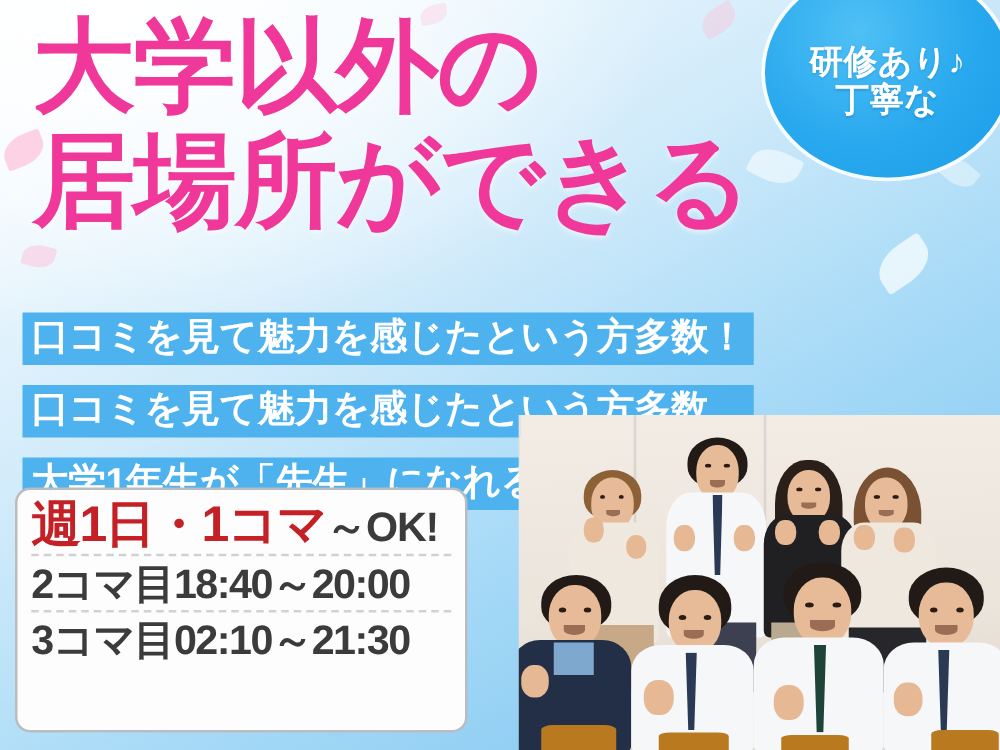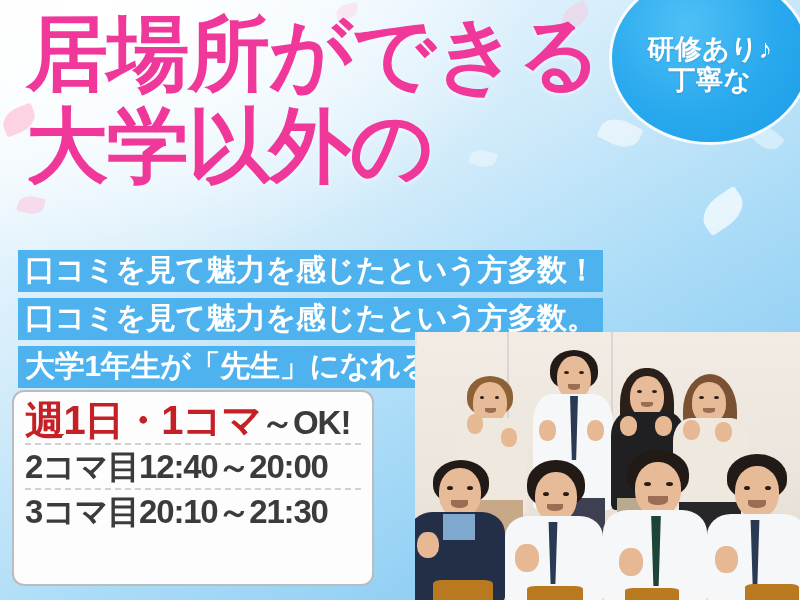--- a/index.html
+++ b/index.html
@@ -71,21 +71,21 @@
     left:18px; top:250px;
   }
   .bar {
     display:table;
     background:#4db2ee;
     color:#ffffff;
     font-weight:bold;
     font-size:30px;
     line-height:1.0;
     padding:5px 7px 7px 7px;
-    margin-bottom:6px;
+    margin-bottom:16px;
     white-space:nowrap;
     letter-spacing:-0.3px;
   }
 
   
   .schedule {
     position:absolute;
     left:12px; top:390px;
     width:362px; height:196px;
     background:#fdfdfd;
@@ -204,44 +204,44 @@
       <div class="petal" style="left: 18px; top: 196px; width: 26px; height: 18px; background: rgba(255, 185, 212, 0.45); transform: rotate(14deg);"></div>
       <div class="petal" style="left: 560px; top: 6px; width: 30px; height: 20px; background: rgba(255, 190, 215, 0.4); transform: rotate(-30deg);"></div>
       <div class="petal" style="left: 600px; top: 120px; width: 40px; height: 26px; background: rgba(255, 255, 255, 0.55); transform: rotate(26deg);"></div>
       <div class="petal" style="left: 700px; top: 196px; width: 46px; height: 30px; background: rgba(255, 255, 255, 0.7); transform: rotate(-34deg);"></div>
       <div class="petal" style="left: 752px; top: 128px; width: 30px; height: 20px; background: rgba(255, 255, 255, 0.42); transform: rotate(40deg);"></div>
       <div class="petal" style="left: 336px; top: 4px; width: 22px; height: 15px; background: rgba(255, 195, 220, 0.35); transform: rotate(-12deg);"></div>
       <div class="petal" style="left: 470px; top: 150px; width: 26px; height: 17px; background: rgba(255, 255, 255, 0.38); transform: rotate(18deg);"></div>
     </div>
 
   <div class="headline">
+    <div class="headline-line">大学以外の</div>
     <div class="headline-line">居場所ができる</div>
-    <div class="headline-line">大学以外の</div>
   </div>
 
   <div class="badge">
     <div class="badge-line">研修あり♪</div>
     <div class="badge-line">丁寧な</div>
   </div>
 
   <div class="bars">
     <div class="bar">口コミを見て魅力を感じたという方多数！</div>
     <div class="bar">口コミを見て魅力を感じたという方多数。</div>
     <div class="bar">大学1年生が「先生」になれる場所</div>
   </div>
 
   <div class="schedule">
     <div class="sched-head">
       <span class="hl">週1日・1コマ</span><span class="ok">～OK!</span>
     </div>
     <div class="sched-row">
-      <span>2コマ目</span><span>12:40～20:00</span>
+      <span>2コマ目</span><span>18:40～20:00</span>
     </div>
     <div class="sched-row">
-      <span>3コマ目</span><span>20:10～21:30</span>
+      <span>3コマ目</span><span>02:10～21:30</span>
     </div>
   </div>
 
   <div class="photo">
     <div class="wallpanel"></div>
     <div class="seam" style="left:92px;"></div>
     <div class="seam" style="left:196px;"></div>
 
     <div class="person">
       <div class="hair lighter" style="left:52px; top:44px; width:46px; height:40px;"></div>

